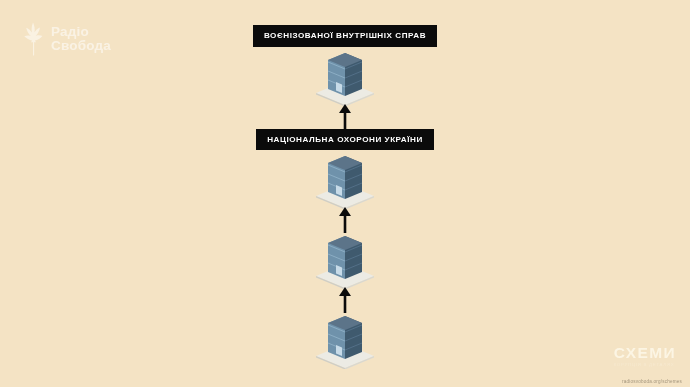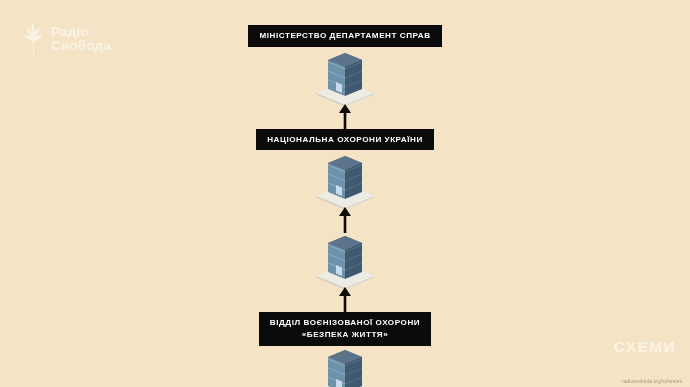--- a/index.html
+++ b/index.html
@@ -72,21 +72,21 @@
   }
   .connector {
     display: block;
     line-height: 0;
   }
 
   
   #watermark {
     position: absolute;
     right: 14px;
-    bottom: 26px;
+    bottom: 20px;
     text-align: left;
     pointer-events: none;
   }
   #watermark .wm-main {
     display: block;
     font-size: 15.5px;
     font-weight: bold;
     letter-spacing: 1.4px;
     color: rgba(255, 252, 240, 0.72);
     line-height: 1;
@@ -127,21 +127,21 @@
   </svg>
   <span class="wordmark">
     <span>Радіо</span>
     <span>Свобода</span>
   </span>
 </div>
 
 <div id="chart">
 
   <div class="node" style="margin-top:25px;">
-    <div class="label-box">МІНІСТЕРСТВО ДЕПАРТАМЕНТ СПРАВ</div>
+    <div class="label-box">ВОЄНІЗОВАНОЇ ВНУТРІШНІХ СПРАВ</div>
     <div class="building-wrap" style="margin-top:4px;">
       <svg width="62" height="55" viewBox="0 0 62 55">
 
         <polygon points="31,30 60,42 31,54 2,42" fill="#ecebe4"></polygon>
         <polygon points="31,54 60,42 60,43.5 31,55.5" fill="#d9d8d0"></polygon>
         <polygon points="31,54 2,42 2,43.5 31,55.5" fill="#cfcec6"></polygon>
 
         <polygon points="31,2 48,9 48,38 31,45" fill="#3f5a6e"></polygon>
         <polygon points="31,2 14,9 14,38 31,45" fill="#6f92ab"></polygon>
         <polygon points="31,2 48,9 31,16 14,9" fill="#5c7489"></polygon>
@@ -215,22 +215,20 @@
   </div>
 
   <div class="connector" style="margin-top:-2px;">
     <svg width="18" height="26" viewBox="0 0 18 26">
       <polygon points="9,0 15,9 3,9" fill="#0b0b0b"></polygon>
       <rect x="7.7" y="8" width="2.6" height="18" fill="#0b0b0b"></rect>
     </svg>
   </div>
 
   <div class="node" style="margin-top:-1px;">
-    <div class="label-box">ВІДДІЛ ВОЄНІЗОВАНОЇ ОХОРОНИ
-«БЕЗПЕКА ЖИТТЯ»</div>
     <div class="building-wrap" style="margin-top:2px;">
       <svg width="62" height="55" viewBox="0 0 62 55">
         <polygon points="31,30 60,42 31,54 2,42" fill="#ecebe4"></polygon>
         <polygon points="31,54 60,42 60,43.5 31,55.5" fill="#d9d8d0"></polygon>
         <polygon points="31,54 2,42 2,43.5 31,55.5" fill="#cfcec6"></polygon>
         <polygon points="31,2 48,9 48,38 31,45" fill="#3f5a6e"></polygon>
         <polygon points="31,2 14,9 14,38 31,45" fill="#6f92ab"></polygon>
         <polygon points="31,2 48,9 31,16 14,9" fill="#5c7489"></polygon>
         <line x1="31" y1="18" x2="48" y2="11" stroke="#55728a" stroke-width="0.9"></line>
         <line x1="31" y1="27" x2="48" y2="20" stroke="#55728a" stroke-width="0.9"></line>

